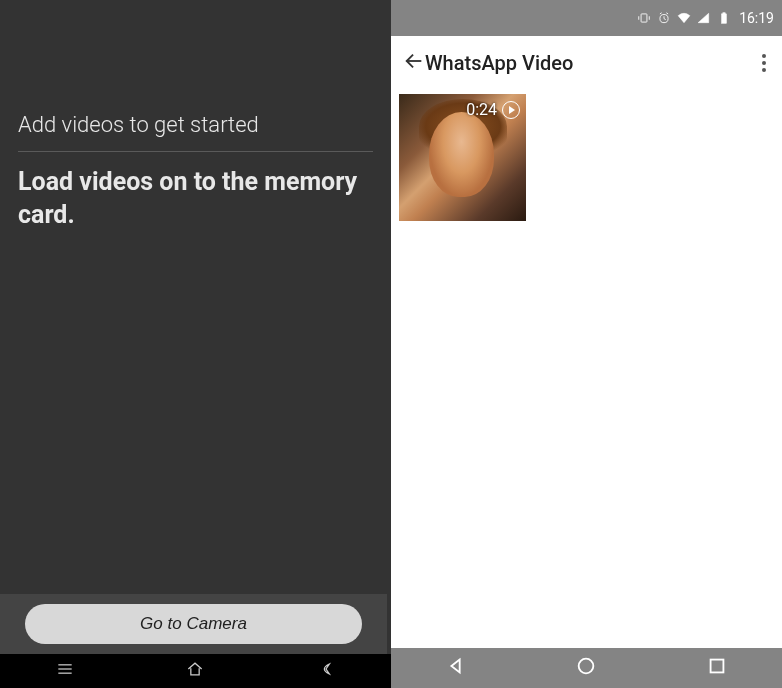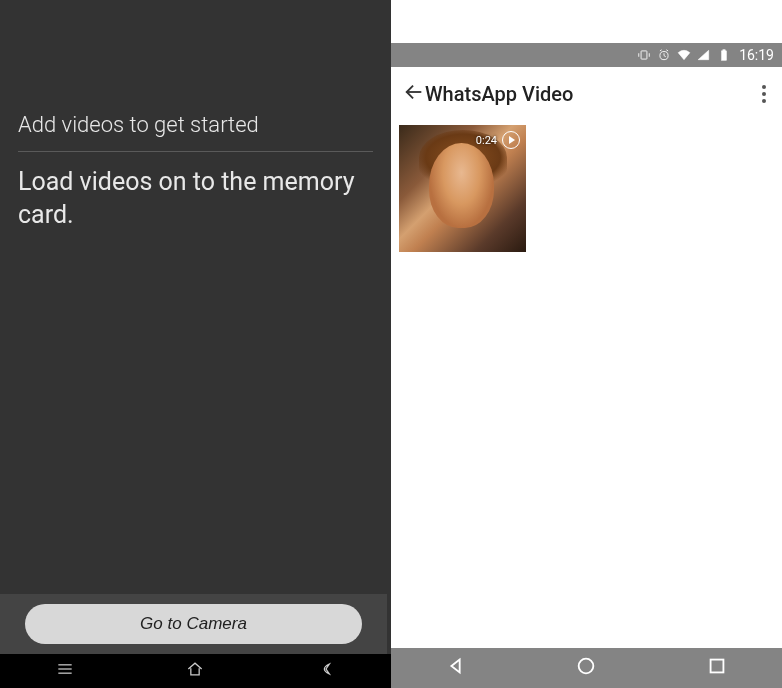--- a/index.html
+++ b/index.html
@@ -27,21 +27,21 @@
       color: #e8e8e8;
       font-size: 22px;
       font-weight: 300;
       margin-top: 112px;
       padding-bottom: 14px;
       border-bottom: 1px solid #5a5a5a;
     }
     .heading-large {
       color: #e8e8e8;
       font-size: 25px;
-      font-weight: 400;
+      font-weight: 700;
       line-height: 1.3;
       margin-top: 14px;
     }
     .camera-button-wrap {
       position: absolute;
       bottom: 34px;
       left: 0;
       right: 4px;
       padding: 10px 25px;
       background: rgba(100,100,100,0.35);
@@ -78,30 +78,29 @@
     
     .right-panel {
       width: 391px;
       height: 688px;
       background: #ffffff;
       display: flex;
       flex-direction: column;
       position: relative;
     }
     .status-bar {
-      height: 24px;
+      height: 36px;
       background: #848484;
       display: flex;
       justify-content: flex-end;
       align-items: center;
       padding: 0 8px;
       gap: 6px;
       color: #fff;
       font-size: 13px;
-      margin-top: 43px;
     }
     .status-icon {
       width: 14px;
       height: 14px;
       fill: #fff;
       stroke: #fff;
     }
     .status-time {
       font-size: 14px;
       margin-left: 2px;
@@ -174,21 +173,21 @@
     .thumb-overlay {
       position: absolute;
       top: 6px;
       right: 6px;
       display: flex;
       align-items: center;
       gap: 5px;
     }
     .duration {
       color: #fff;
-      font-size: 11px;
+      font-size: 16px;
       text-shadow: 0 0 3px rgba(0,0,0,0.8);
     }
     .play-circle {
       width: 18px;
       height: 18px;
       border: 1.5px solid #fff;
       border-radius: 50%;
       display: flex;
       align-items: center;
       justify-content: center;

